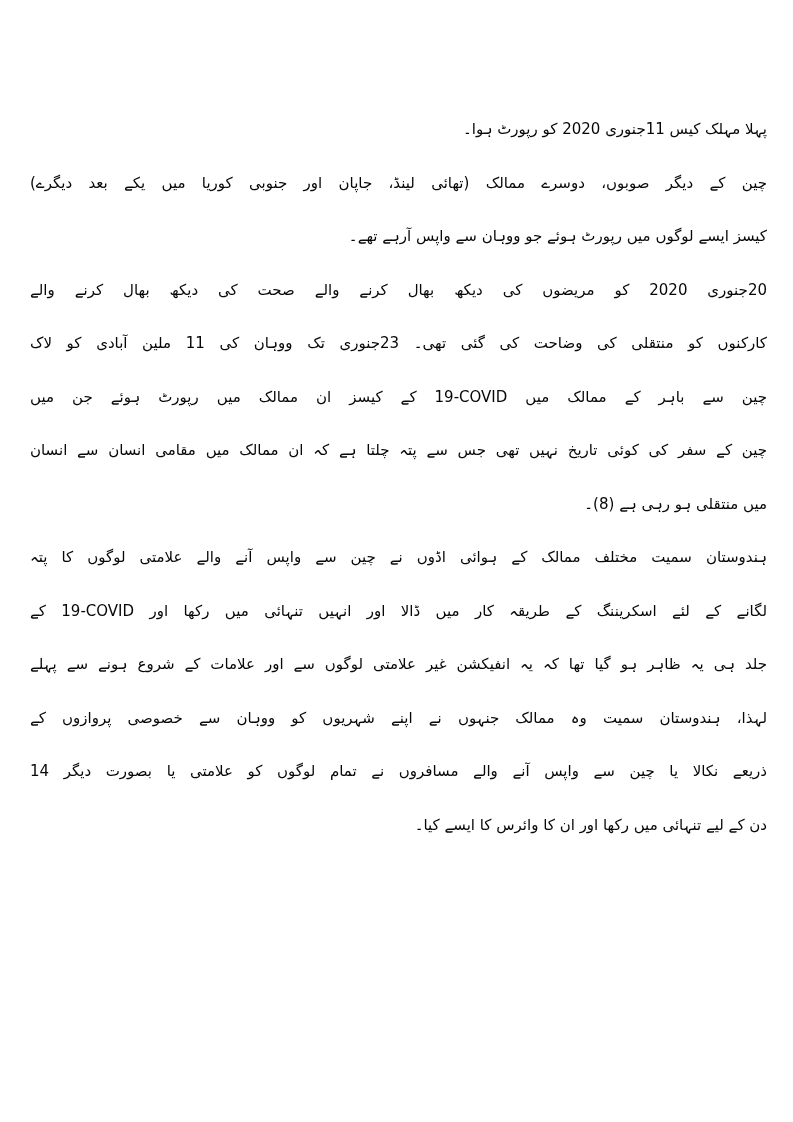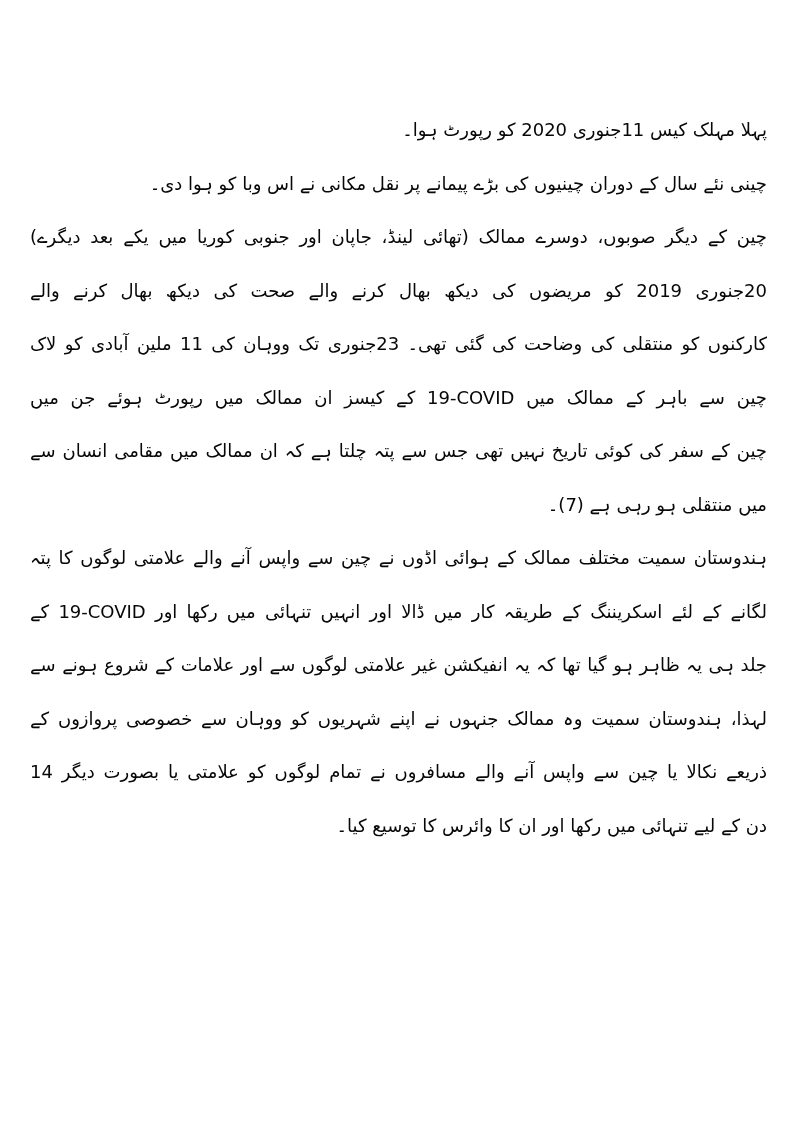--- a/index.html
+++ b/index.html
@@ -9,48 +9,48 @@
     background:#ffffff;
     overflow:hidden;
   }
   .content{
     position:absolute;
     top:103px;right:26px;
     width:737px;
     direction:rtl;
     unicode-bidi:plaintext;
     font-family:"DejaVu Sans", sans-serif;
-    font-size:18px;
+    font-size:15px;
     color:#070707;
   }
   .line{
     height:53.5px;
     line-height:53.5px;
     text-align:justify;
     text-align-last:justify;
     overflow:hidden;
     direction:rtl;
   }
   .line.pend{
     text-align-last:right;
   }
 </style>
 </head>
 <body>
 
 <div class="page">
   <div class="content" dir="rtl">
     <div class="line pend">پہلا مہلک کیس 11جنوری 2020 کو رپورٹ ہوا۔</div>
-    <div class="line pend">چینی نئے سال کے دوران چینیوں کی بڑے پیمانے پر نقل مکانی نے اس وبا کو ہوا دی۔</div>
     <div class="line">چین کے دیگر صوبوں، دوسرے ممالک (تھائی لینڈ، جاپان اور جنوبی کوریا میں یکے بعد دیگرے)</div>
-    <div class="line">20جنوری 2019 کو مریضوں کی دیکھ بھال کرنے والے صحت کی دیکھ بھال کرنے والے</div>
+    <div class="line pend">کیسز ایسے لوگوں میں رپورٹ ہوئے جو ووہان سے واپس آرہے تھے۔</div>
+    <div class="line">20جنوری 2020 کو مریضوں کی دیکھ بھال کرنے والے صحت کی دیکھ بھال کرنے والے</div>
     <div class="line">کارکنوں کو منتقلی کی وضاحت کی گئی تھی۔ 23جنوری تک ووہان کی 11 ملین آبادی کو لاک</div>
     <div class="line">چین سے باہر کے ممالک میں ⁦19-COVID⁩ کے کیسز ان ممالک میں رپورٹ ہوئے جن میں</div>
     <div class="line">چین کے سفر کی کوئی تاریخ نہیں تھی جس سے پتہ چلتا ہے کہ ان ممالک میں مقامی انسان سے انسان</div>
-    <div class="line pend">میں منتقلی ہو رہی ہے (7)۔</div>
+    <div class="line pend">میں منتقلی ہو رہی ہے (8)۔</div>
     <div class="line">ہندوستان سمیت مختلف ممالک کے ہوائی اڈوں نے چین سے واپس آنے والے علامتی لوگوں کا پتہ</div>
     <div class="line">لگانے کے لئے اسکریننگ کے طریقہ کار میں ڈالا اور انہیں تنہائی میں رکھا اور ⁦19-COVID⁩ کے</div>
     <div class="line">جلد ہی یہ ظاہر ہو گیا تھا کہ یہ انفیکشن غیر علامتی لوگوں سے اور علامات کے شروع ہونے سے پہلے</div>
     <div class="line">لہذا، ہندوستان سمیت وہ ممالک جنہوں نے اپنے شہریوں کو ووہان سے خصوصی پروازوں کے</div>
     <div class="line">ذریعے نکالا یا چین سے واپس آنے والے مسافروں نے تمام لوگوں کو علامتی یا بصورت دیگر 14</div>
-    <div class="line pend">دن کے لیے تنہائی میں رکھا اور ان کا وائرس کا توسیع کیا۔</div>
+    <div class="line pend">دن کے لیے تنہائی میں رکھا اور ان کا وائرس کا ایسے کیا۔</div>
   </div>
 </div>
 
 </body></html>

